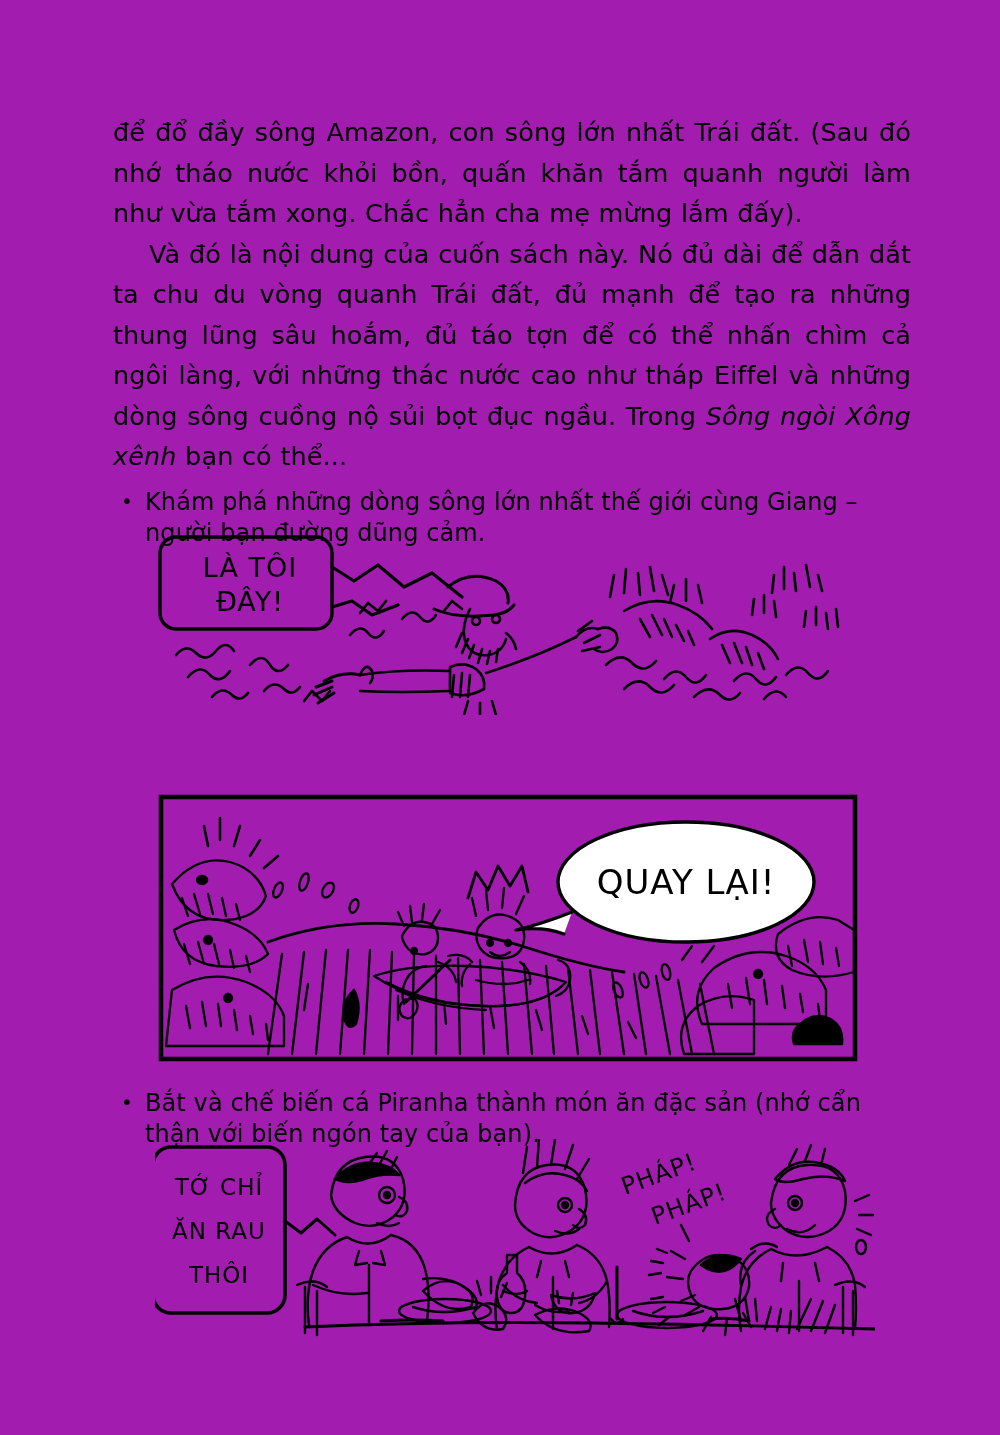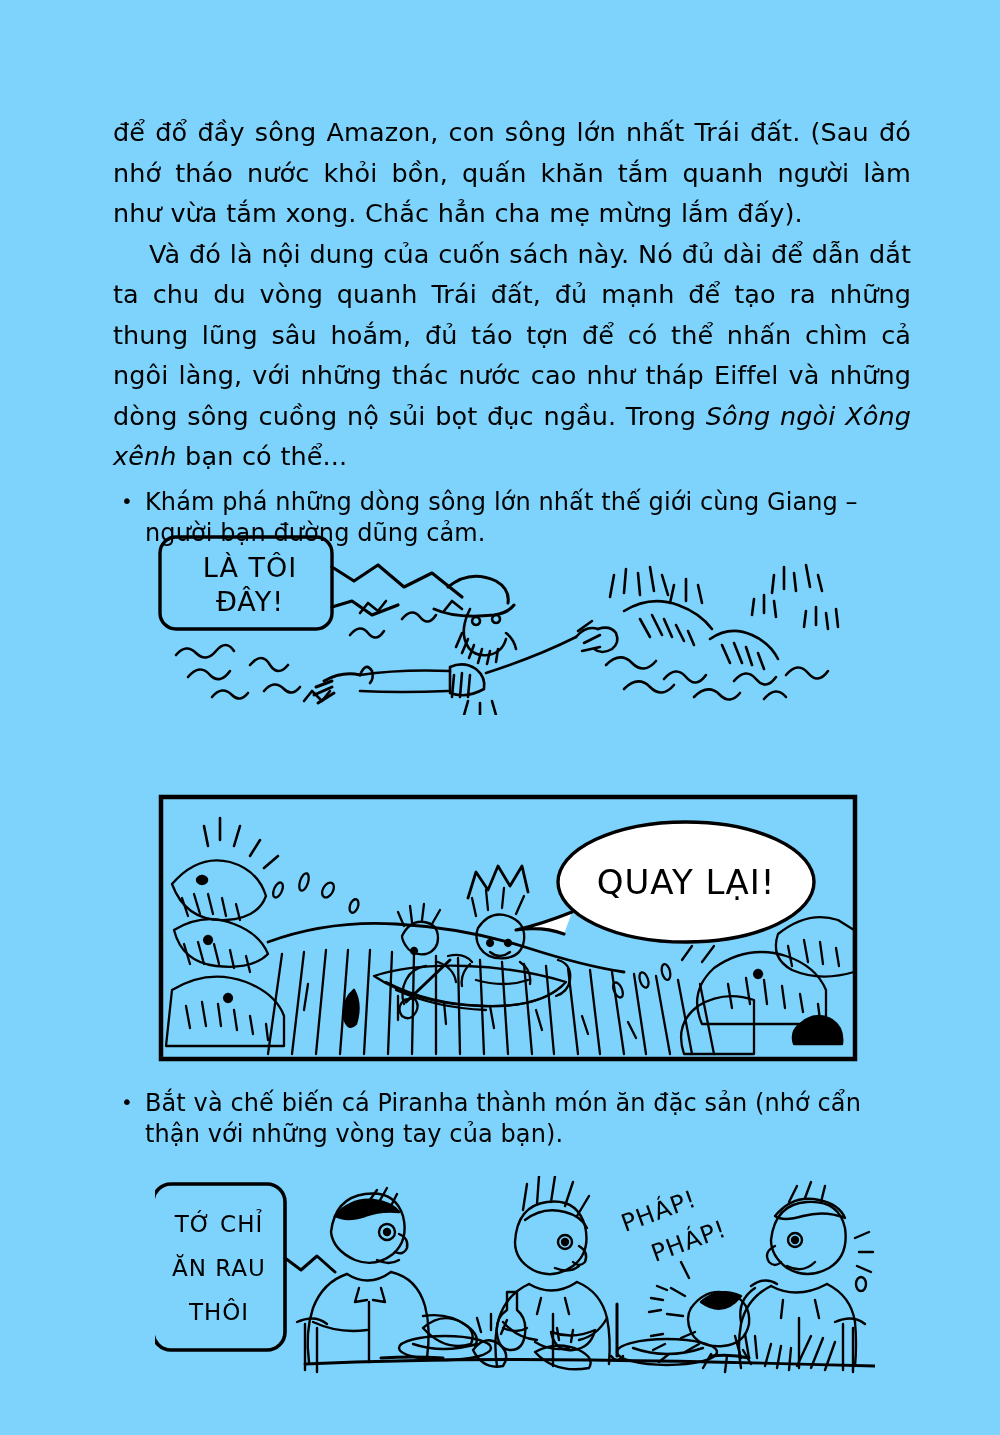--- a/index.html
+++ b/index.html
@@ -11,21 +11,21 @@
     width: 1000px;
     height: 1435px;
     position: relative;
     font-family: "DejaVu Sans", sans-serif;
     color: #000000;
     overflow: hidden;
   }
   .page {
     position: absolute;
     inset: 0;
-    background: #7dd3fc;
+    background: #a21caf;
   }
   .content {
     position: absolute;
     left: 113px;
     top: 112px;
     width: 798px;
   }
   p.body-para {
     margin: 0;
     font-size: 25.5px;
@@ -240,24 +240,24 @@
         <ellipse cx="460" cy="196" rx="4" ry="8" transform="rotate(-24 460 196)"></ellipse>
         <ellipse cx="486" cy="186" rx="4" ry="8" transform="rotate(-18 486 186)"></ellipse>
         <ellipse cx="508" cy="178" rx="4" ry="8" transform="rotate(-14 508 178)"></ellipse>
         <path d="M524 166 l10 -14 M544 168 l12 -16"></path>
       </g>
       <text class="bubble-text" x="528" y="100" text-anchor="middle" font-size="34">QUAY LẠI!</text>
     </svg>
   </div>
 
   <ul class="bullets" style="position:absolute; left:113px; top:1088px; width:798px;">
-    <li class="bullet-item">Bắt và chế biến cá Piranha thành món ăn đặc sản (nhớ cẩn thận với những vòng tay của bạn).</li>
+    <li class="bullet-item">Bắt và chế biến cá Piranha thành món ăn đặc sản (nhớ cẩn thận với biến ngón tay của bạn).</li>
   </ul>
 
-  <div class="illo" style="left:155px; top:1176px; width:720px; height:200px;">
+  <div class="illo" style="left:155px; top:1139px; width:720px; height:200px;">
     <svg viewBox="0 0 720 200" width="720" height="200" xmlns="http://www.w3.org/2000/svg">
 
       <g fill="none" stroke="#000" stroke-width="3.6" stroke-linecap="round" stroke-linejoin="round">
         <path d="M16 8 h96 a18 18 0 0 1 18 18 v130 a18 18 0 0 1 -18 18 h-96 a18 18 0 0 1 -18 -18 v-130 a18 18 0 0 1 18 -18 z"></path>
         <path d="M130 82 l16 12 l16 -14 l18 16" stroke-width="3"></path>
       </g>
       <text class="bubble-text" x="64" y="56" text-anchor="middle" font-size="23">TỚ CHỈ</text>
       <text class="bubble-text" x="64" y="100" text-anchor="middle" font-size="23">ĂN RAU</text>
       <text class="bubble-text" x="64" y="144" text-anchor="middle" font-size="23">THÔI</text>
 

